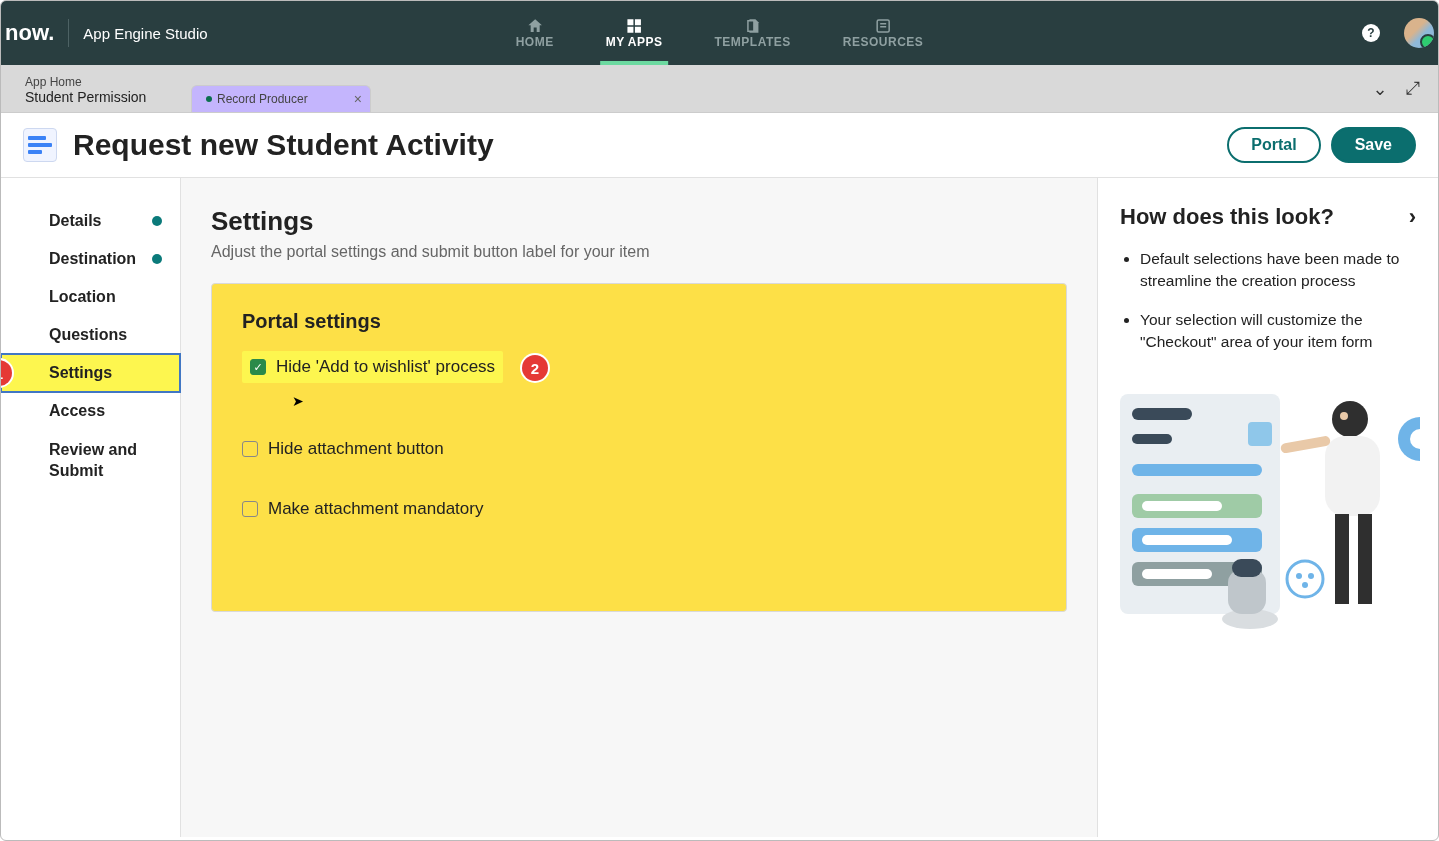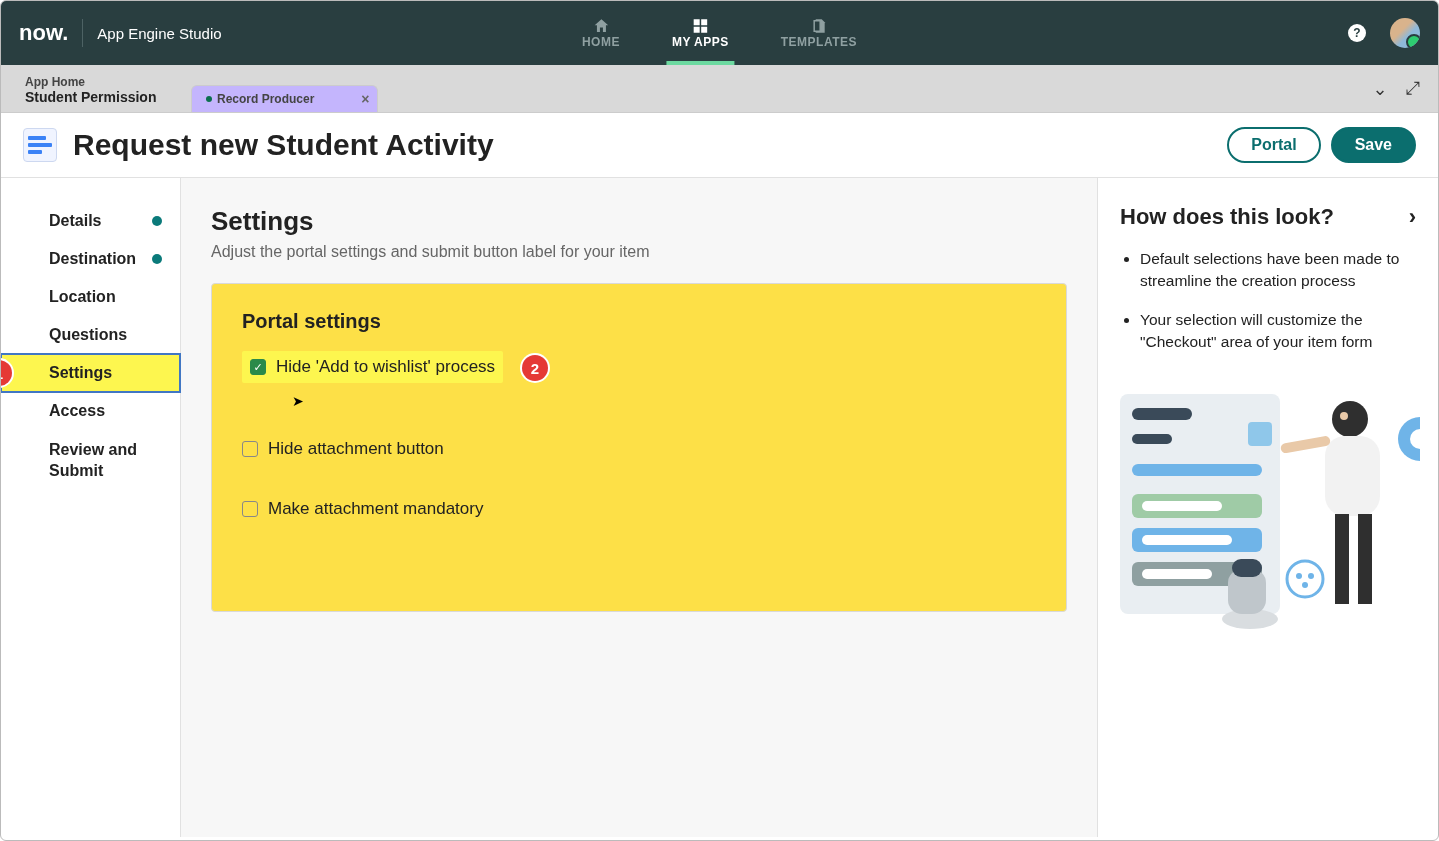--- a/index.html
+++ b/index.html
@@ -1,35 +1,35 @@
 <!DOCTYPE html>
 <html><head>
 <meta charset="utf-8">
 <style>
   * { box-sizing: border-box; margin: 0; padding: 0; }
   body { font-family: -apple-system, BlinkMacSystemFont, "Segoe UI", Helvetica, Arial, sans-serif; background: #fff; width: 1439px; height: 841px; overflow: hidden; border: 1px solid #bbb; border-radius: 6px; }
 
   
-  .top-header { background: #293E40; height: 64px; display: flex; align-items: center; padding: 0 18px; color: #fff; position: relative; }
+  .top-header { background: #293E40; height: 64px; display: flex; align-items: center; padding: 0 4px; color: #fff; position: relative; }
   .brand { display: flex; align-items: center; gap: 14px; }
   .brand-logo { font-weight: 800; font-size: 22px; letter-spacing: 0px; }
   .brand-divider { width: 1px; height: 28px; background: #4d6264; }
   .brand-product { font-size: 15px; font-weight: 400; }
   .top-nav { position: absolute; left: 50%; transform: translateX(-50%); display: flex; gap: 40px; height: 100%; align-items: center; }
   .top-nav-item { display: flex; flex-direction: column; align-items: center; gap: 0; color: #8fa0a1; font-size: 12px; font-weight: 700; letter-spacing: 0.5px; cursor: pointer; height: 100%; justify-content: center; padding: 0 6px; position: relative; }
   .top-nav-item.active { color: #fff; }
   .top-nav-item.active::after { content:""; position:absolute; bottom:0; left: 0; right:0; height:4px; background:#6cd9a0; }
   .top-right { margin-left: auto; display: flex; align-items: center; gap: 24px; }
   .help-icon { width: 18px; height: 18px; background: #fff; color:#293E40; border-radius:50%; display:flex; align-items:center; justify-content:center; font-size:12px; font-weight:700; cursor:pointer; }
   .avatar { width: 30px; height: 30px; border-radius: 50%; background: linear-gradient(135deg,#d9b38c 40%,#8fb9d9 60%); position:relative; overflow:hidden; }
   .avatar::after { content:""; position:absolute; bottom:-2px; right:-2px; width:12px; height:12px; background:#2ecc71; border:2px solid #293E40; border-radius:50%; }
 
   
   .tabs-bar { background: #d9d9d9; height: 48px; display: flex; align-items: stretch; padding-left: 10px; border-bottom: 1px solid #ccc; }
-  .tab { padding: 6px 22px 4px 14px; display:flex; flex-direction:column; justify-content:center; position:relative; min-width:180px;font-weight:bold; }
+  .tab { padding: 6px 22px 4px 14px; display:flex; flex-direction:column; justify-content:center; position:relative; min-width:180px; }
   .tab.inactive { background: #d9d9d9; color:#333; }
   .tab.active { background: #c4b5fd; border-radius: 6px 6px 0 0; border:1px solid #ccc; border-bottom:none; margin-top:20px; }
   .tab-top { font-size: 12px; color:#444; display:flex; align-items:center; gap:5px;}
   .tab-dot { width:6px; height:6px; border-radius:50%; background:#0b6e4f; display:inline-block;}
   .tab-bottom { font-size: 14px; color:#222; white-space:nowrap; overflow:hidden; text-overflow:ellipsis; max-width:160px;}
   .tab-close { position:absolute; right:8px; top:50%; transform:translateY(-50%); color:#666; font-size:14px; cursor:pointer;}
   .tabs-right { margin-left:auto; display:flex; align-items:center; gap:18px; padding-right:18px; color:#333;}
   .chev-down, .expand-icon { cursor:pointer; font-size:18px;}
 
   
@@ -100,20 +100,28 @@
         </svg>
       <span>MY APPS</span>
     </div>
     <div class="top-nav-item">
       <svg width="18" height="18" viewBox="0 0 24 24" fill="#8fa0a1">
           <path d="M7 3h8l4 4v14H7z"></path>
           <path d="M5 5h8v14H5z" fill="#293E40"></path>
           <path d="M5 5h8v14H5z" fill="none" stroke="#8fa0a1" stroke-width="2"></path>
         </svg>
       <span>TEMPLATES</span>
+    </div>
+    <div class="top-nav-item">
+      <svg width="18" height="18" viewBox="0 0 24 24" fill="#8fa0a1">
+          <rect x="4" y="4" width="16" height="16" rx="2" fill="none" stroke="#8fa0a1" stroke-width="2"></rect>
+          <line x1="8" y1="9" x2="16" y2="9" stroke="#8fa0a1" stroke-width="2"></line>
+          <line x1="8" y1="13" x2="16" y2="13" stroke="#8fa0a1" stroke-width="2"></line>
+        </svg>
+      <span>RESOURCES</span>
     </div>
   </div>
   <div class="top-right">
     <div class="help-icon">?</div>
     <div class="avatar"></div>
   </div>
 </div>
 
 <div class="tabs-bar">
   <div class="tab inactive">

